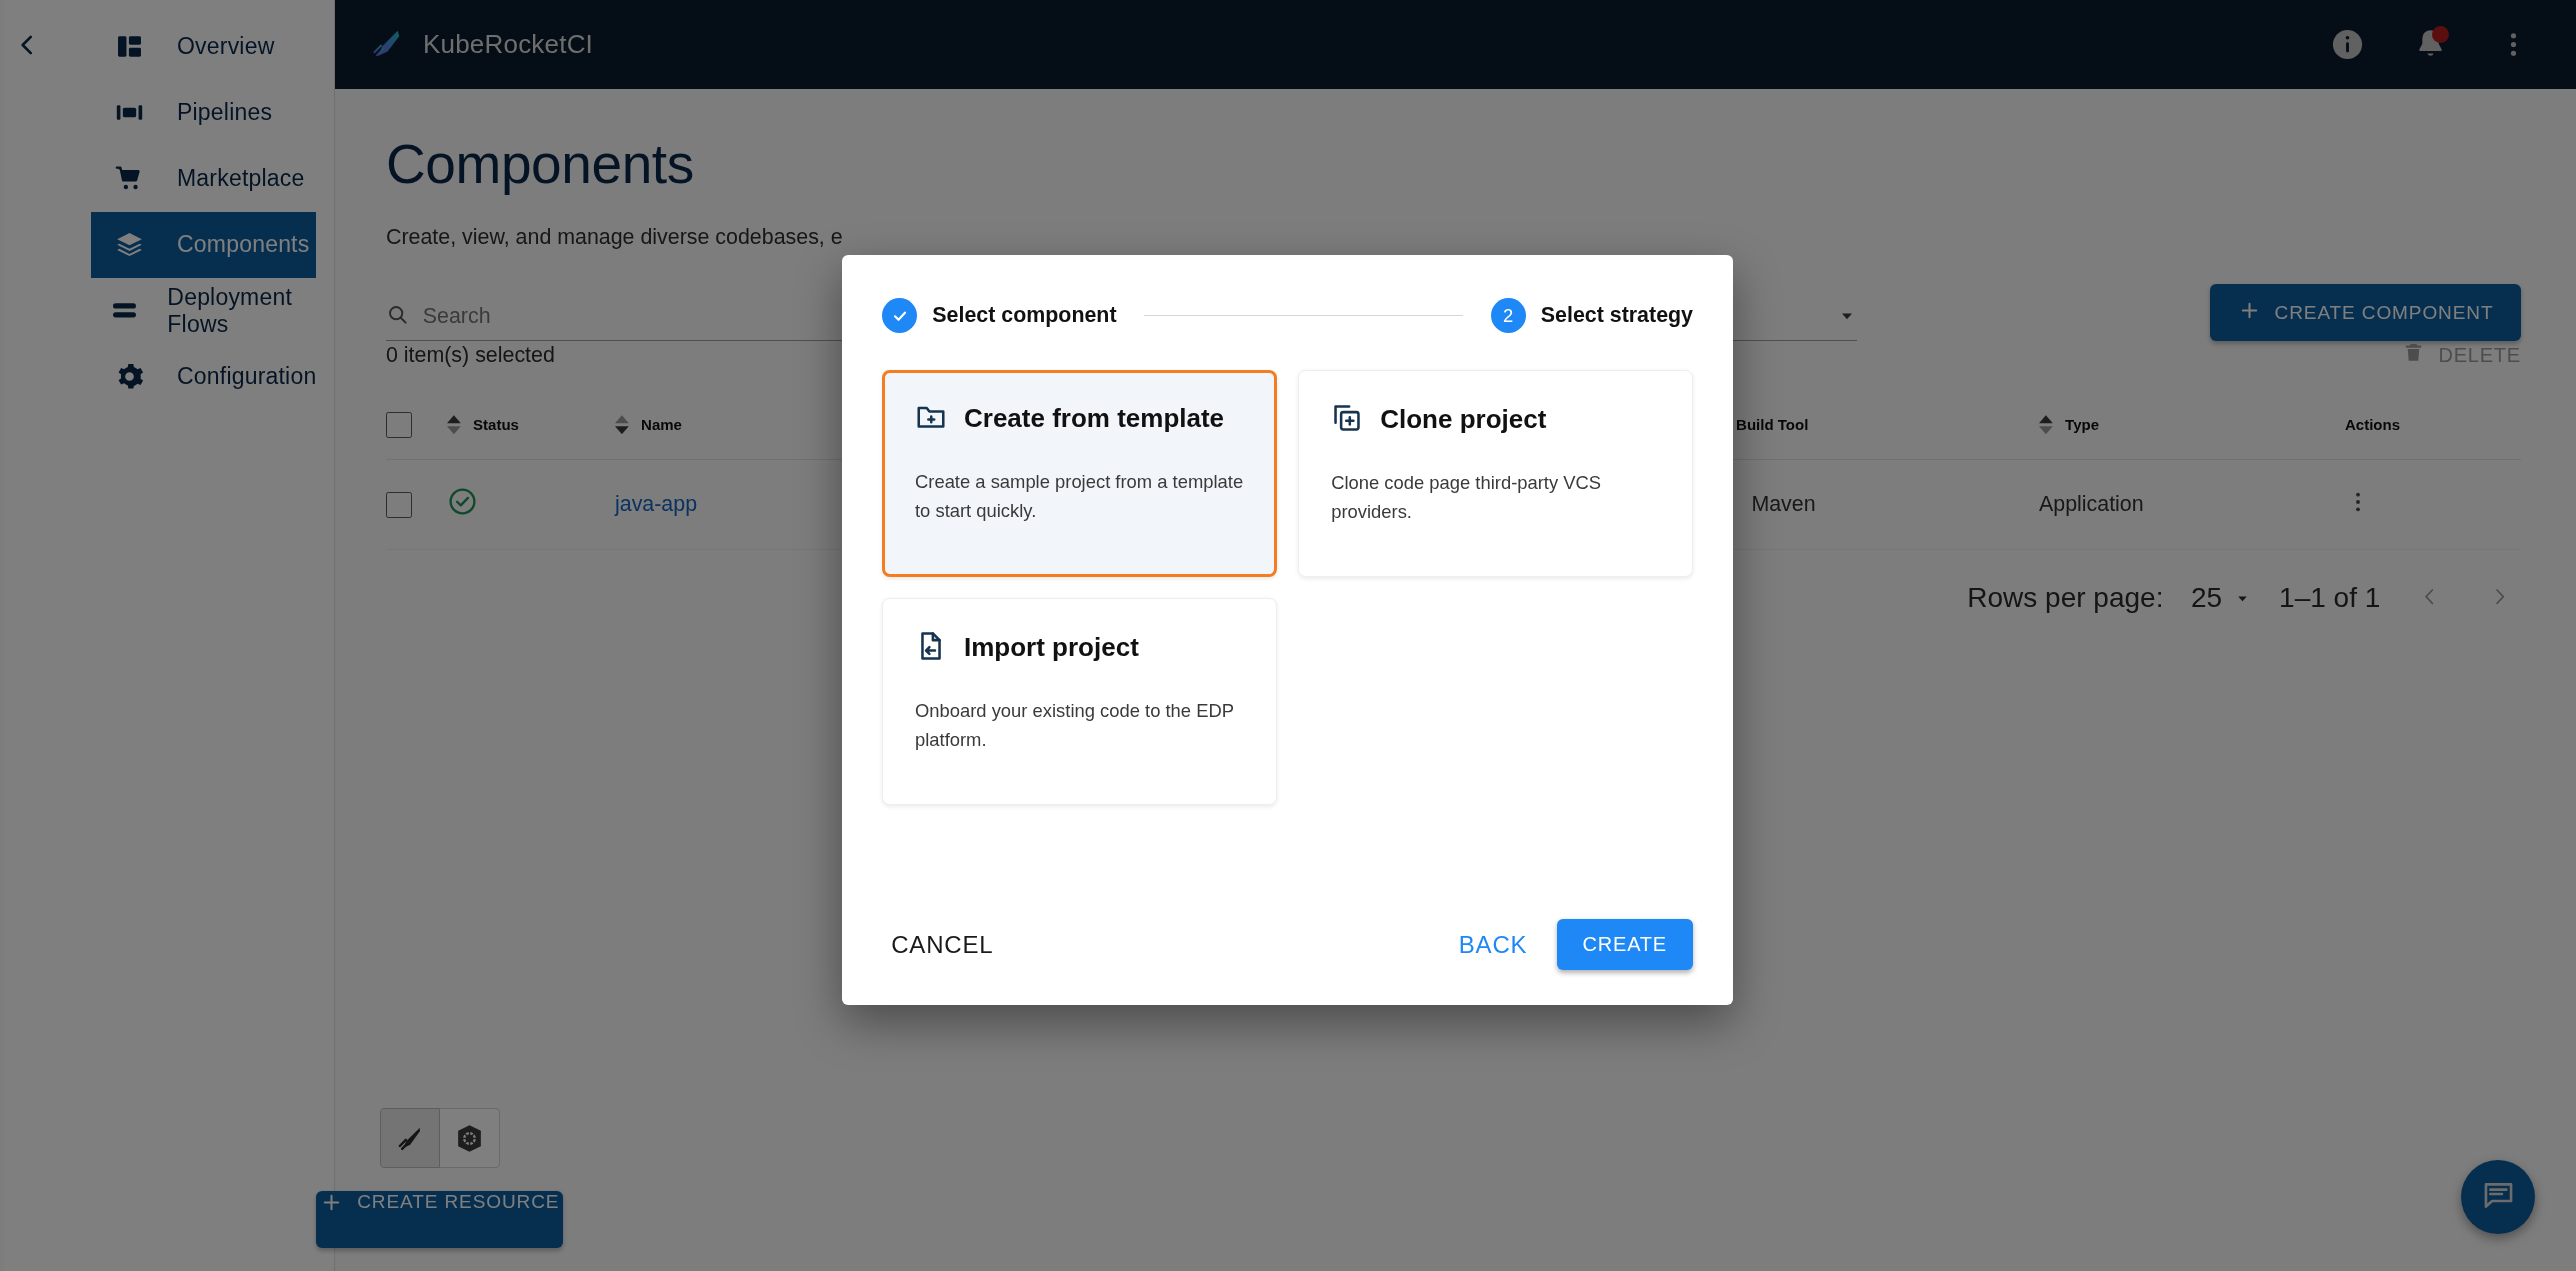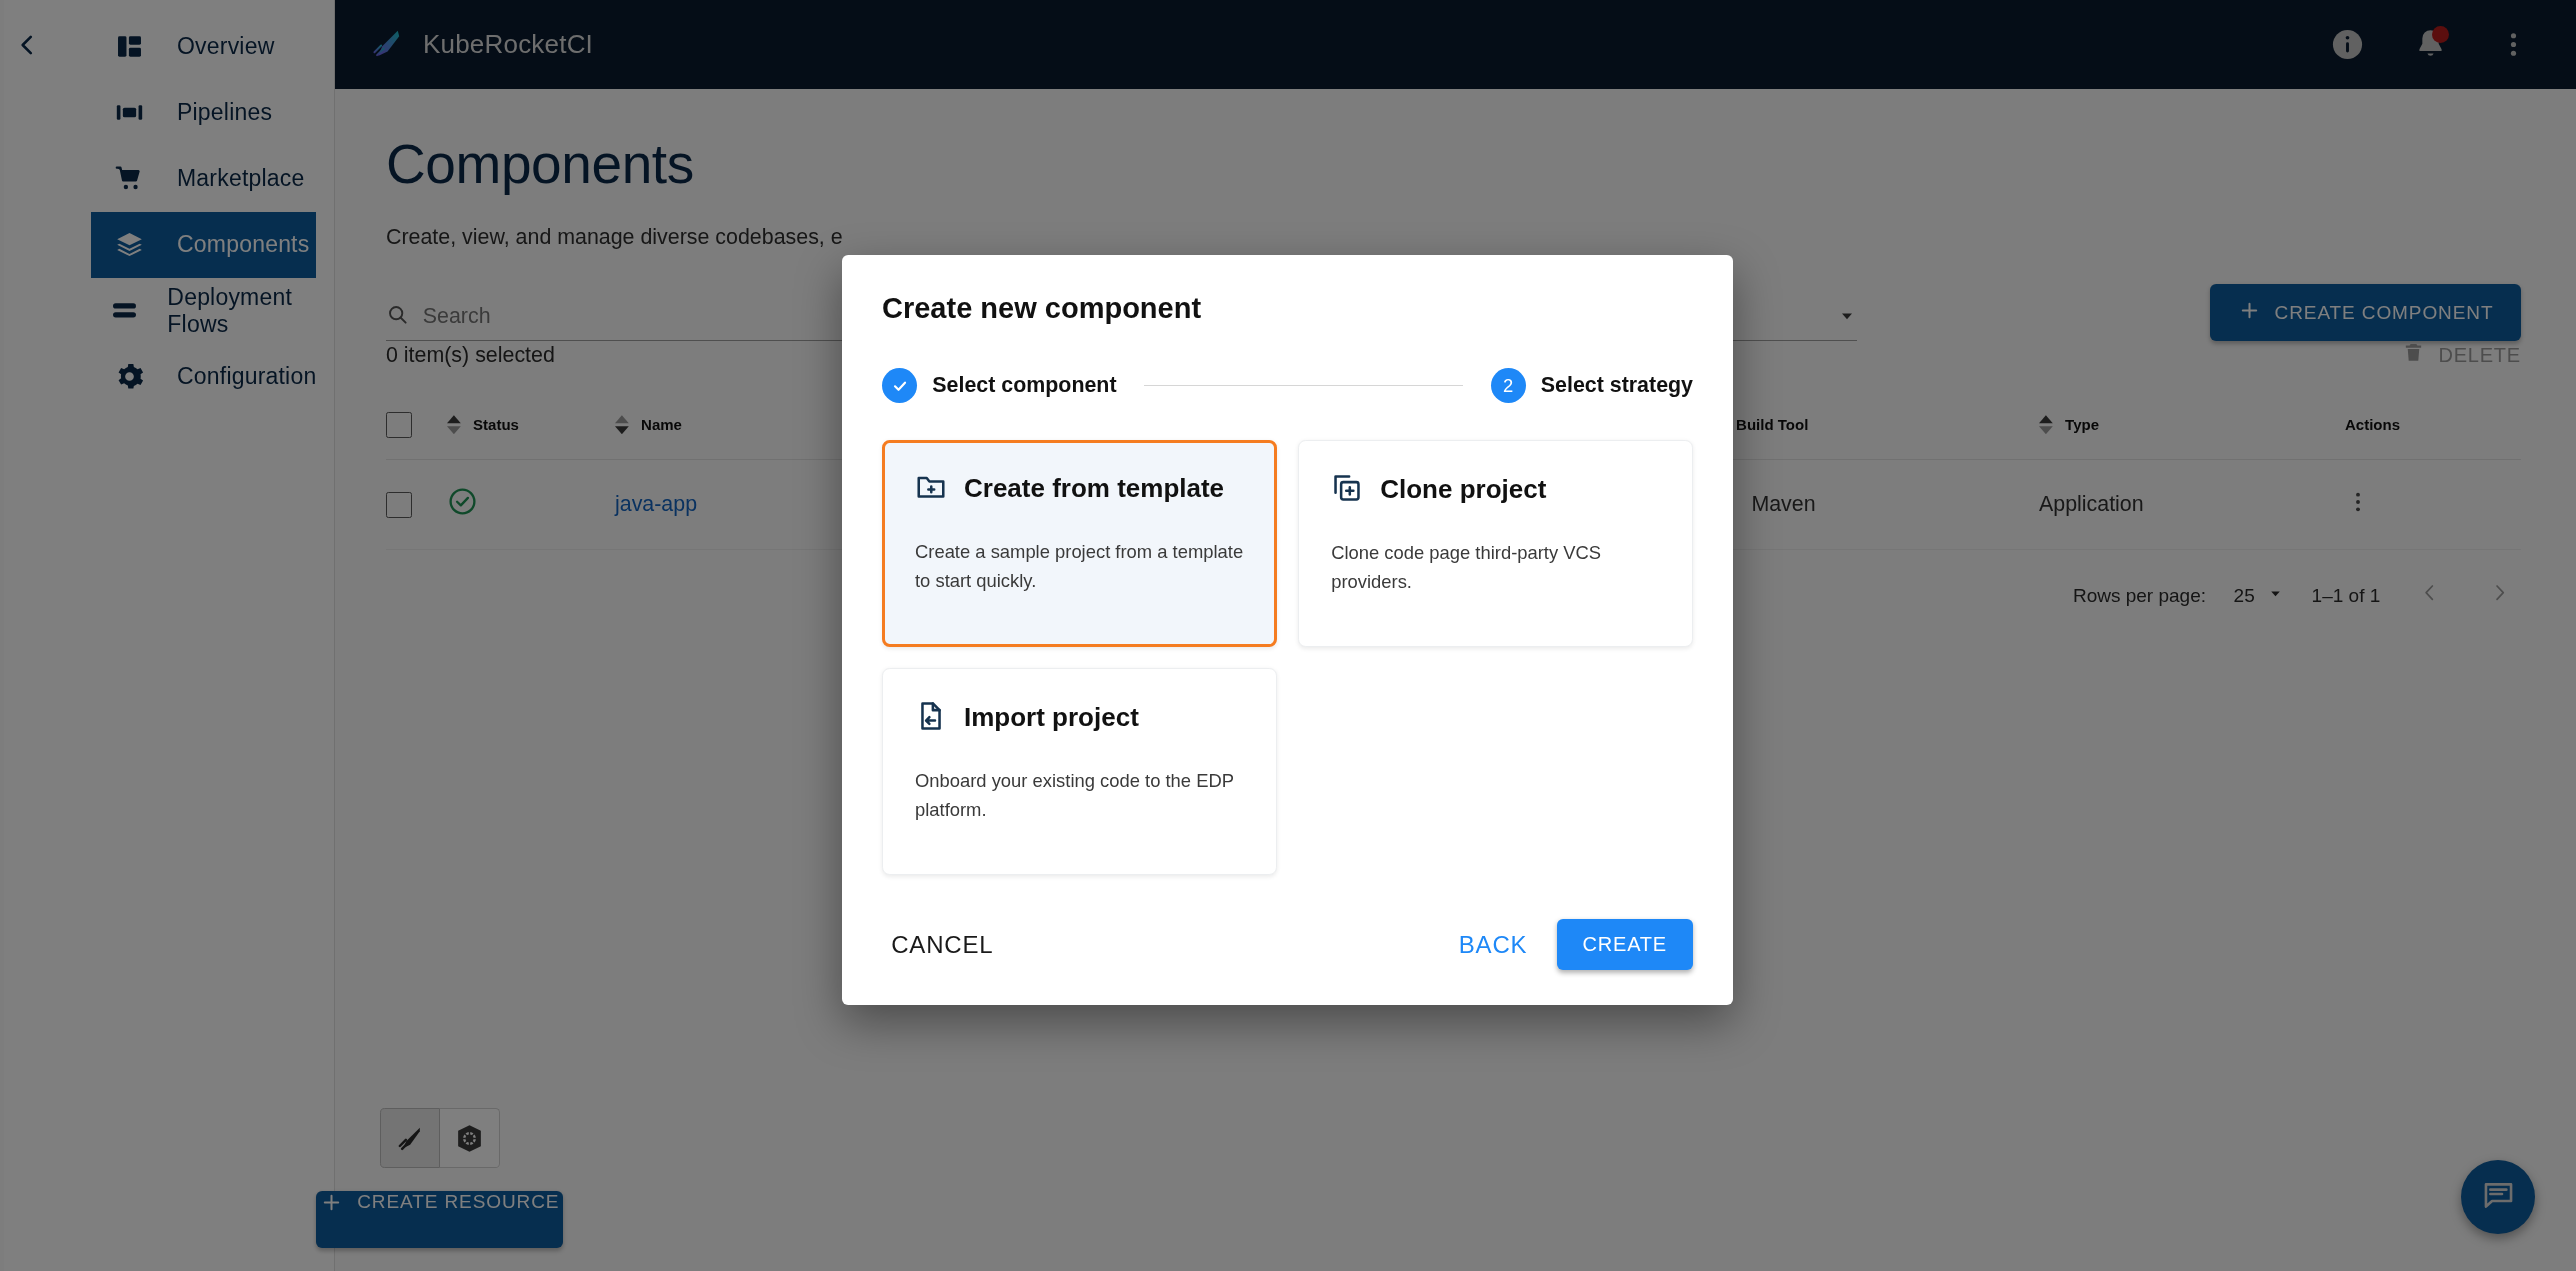--- a/index.html
+++ b/index.html
@@ -137,21 +137,21 @@
   .sort-arrows { display:flex; flex-direction:column; gap:2.3px; }
   .checkbox {
     width: 26px; height: 26px; border: 1.5px solid #5b5b5b; border-radius: 2.3px; display:block;
     cursor: pointer;
   }
   .cell-link { color: #1565c0; text-decoration: none; cursor: pointer; }
   .cell-flex { display:flex; align-items:center; gap: 13.8px; }
 
   .pagination {
     margin-top: 26px; display:flex; align-items:center; justify-content: flex-end;
-    gap: 27.6px; font-size: 19px; color: #2b2b2b;
+    gap: 27.6px; font-size: 28px; color: #2b2b2b;
   }
   .rpp { display:flex; align-items:center; gap: 12.3px; cursor:pointer; }
   .pg-btn { cursor:pointer; padding: 6.1px 10.7px; color:#9a9a9a; }
 
   
   .fab {
     position: absolute; right: 41px; bottom: 37px;
     width: 74px; height: 74px; border-radius: 50%;
     background: #0c5c9e; border: none; cursor: pointer;
     display:flex; align-items:center; justify-content:center;
@@ -547,21 +547,20 @@
       <svg width="35" height="35" viewBox="0 0 24 24" fill="none" stroke="#d8d8d8" stroke-width="1.8" stroke-linecap="round" stroke-linejoin="round">
         <path d="M3.4 4.4h17.2v11.4H7.6L3.4 19.6Z"></path>
         <path d="M6.4 8h11M6.4 11h8"></path>
       </svg>
     </span>
   </button>
 
   <div class="backdrop"></div>
 
   <div class="modal">
-    <div class="modal-title">Create new component</div>
 
     <div class="stepper">
       <div class="step">
         <span class="step-circle">
           <svg width="20" height="20" viewBox="0 0 24 24" fill="none" stroke="#fff" stroke-width="2.6" stroke-linecap="round" stroke-linejoin="round">
               <path d="M6 12.4 10.2 16.6 18 8"></path>
             </svg>
         </span>
         <span class="step-label">Select component</span>
       </div>

